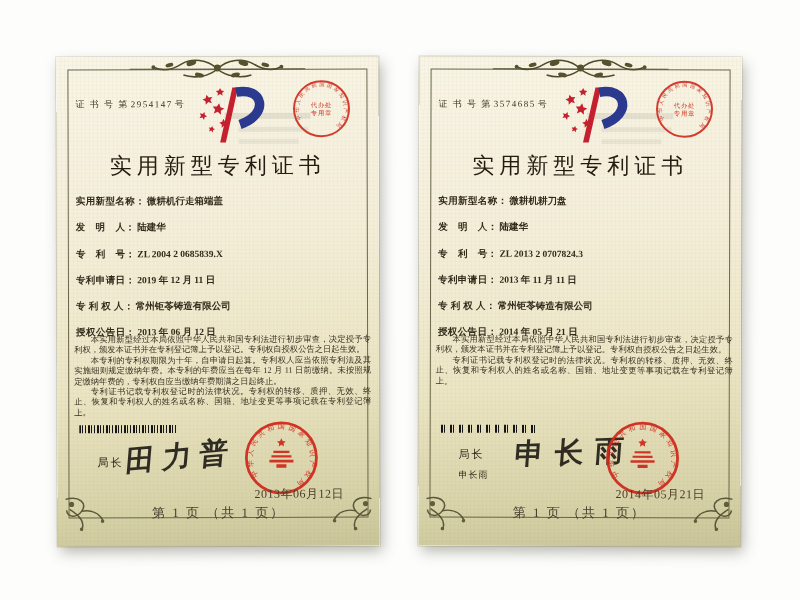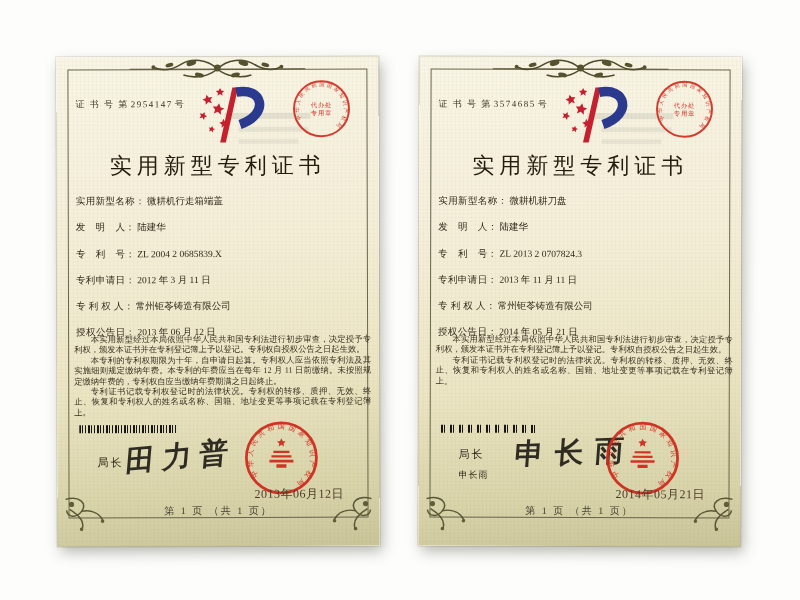--- a/index.html
+++ b/index.html
@@ -30,39 +30,39 @@
   .cert-no span{margin-right:2px;}
   .ghost{position:absolute;left:168px;top:52px;width:120px;height:40px;pointer-events:none;filter:blur(.6px);
     background:
       linear-gradient(rgba(150,148,140,.20),rgba(150,148,140,.20)) 0 4px/86px 6px no-repeat,
       linear-gradient(rgba(150,148,140,.16),rgba(150,148,140,.16)) 14px 18px/70px 5px no-repeat,
       linear-gradient(rgba(150,148,140,.14),rgba(150,148,140,.14)) 14px 30px/60px 5px no-repeat;}
   .logo{position:absolute;left:138px;top:26px;width:72px;height:64px;}
   .corner-seal{position:absolute;left:235px;top:22px;width:60px;height:60px;opacity:.9;}
   .title{position:absolute;top:94px;left:0;right:0;text-align:center;
     font-size:22px;font-weight:400;letter-spacing:5px;color:#241c10;}
-  .fields{position:absolute;left:19px;top:138px;right:18px;}
+  .fields{position:absolute;left:19px;top:138px;right:18px;font-weight:bold;}
   .row{height:26.3px;font-size:9.5px;color:#332a1b;white-space:nowrap;}
   .lab{letter-spacing:.4px;}
   .val{margin-left:2px;}
   .body{position:absolute;left:17px;right:8px;top:278px;font-size:8.3px;line-height:10.4px;
     text-align:justify;color:#3a3122;}
   .body p{margin:0;text-indent:2em;}
   .barcode{position:absolute;left:22px;top:368px;width:97px;height:8px;
     background:repeating-linear-gradient(90deg,#161616 0 2px,transparent 2px 3px,#161616 3px 4px,transparent 4px 6px,#161616 6px 6.5px,transparent 6.5px 9px);}
   .director{position:absolute;left:38px;top:382px;width:210px;height:52px;}
   .dir-label{position:absolute;left:2px;top:16px;font-size:11px;letter-spacing:2px;color:#2e2718;}
   .dir-name{position:absolute;left:2px;top:30px;font-size:9px;letter-spacing:1px;color:#2e2718;}
   .signature{position:absolute;left:30px;top:-2px;display:inline-block;font-size:29px;font-weight:700;
     color:#17140f;letter-spacing:8px;transform:rotate(-5deg) skewX(-10deg);opacity:.88;white-space:nowrap;}
   #cert1 .dir-label{top:8px;}
   #cert1 .signature{left:58px;top:-6px;letter-spacing:11px;transform:rotate(-2deg) skewX(-6deg);}
   .emblem-seal{position:absolute;left:186px;top:363px;width:76px;height:76px;opacity:.94;z-index:2;}
   .seal-date{position:absolute;left:197px;top:429px;font-size:12px;letter-spacing:.5px;color:#4c3a27;z-index:3;white-space:nowrap;}
-  .footer{position:absolute;left:0;right:0;top:447px;text-align:center;font-size:10px;letter-spacing:2px;color:#46402f;}
+  .footer{position:absolute;left:0;right:0;top:447px;text-align:center;font-size:13px;letter-spacing:2px;color:#46402f;}
   svg text{font-family:"Liberation Serif","DejaVu Serif",serif;}
   .ringS{font-size:5.2px;letter-spacing:2.1px;fill:#cf2a1d;}
   .ringB{font-size:7px;letter-spacing:3.2px;fill:#cf2a1d;}
   .sealC{font-size:6.4px;fill:#cf2a1d;letter-spacing:.8px;}
 </style>
 </head>
 <body>
 
 <svg width="0" height="0" style="position:absolute" aria-hidden="true">
   <defs>
@@ -124,21 +124,21 @@
     <text x="30" y="28.5" text-anchor="middle" class="sealC">代办处</text>
     <text x="30" y="36.5" text-anchor="middle" class="sealC">专用章</text>
   </svg>
 
   <div class="title">实用新型专利证书</div>
 
   <div class="fields">
     <div class="row"><span class="lab">实用新型名称：</span><span class="val">微耕机行走箱端盖</span></div>
     <div class="row"><span class="lab">发　明　人：</span><span class="val">陆建华</span></div>
     <div class="row"><span class="lab">专　利　号：</span><span class="val">ZL 2004 2 0685839.X</span></div>
-    <div class="row"><span class="lab">专利申请日：</span><span class="val">2012 年 3 月 11 日</span></div>
+    <div class="row"><span class="lab">专利申请日：</span><span class="val">2019 年 12 月 11 日</span></div>
     <div class="row"><span class="lab">专 利 权 人：</span><span class="val">常州钜苓铸造有限公司</span></div>
     <div class="row"><span class="lab">授权公告日：</span><span class="val">2013 年 06 月 12 日</span></div>
   </div>
 
   <div class="body">
     <p>本实用新型经过本局依照中华人民共和国专利法进行初步审查，决定授予专利权，颁发本证书并在专利登记簿上予以登记。专利权自授权公告之日起生效。</p>
     <p>本专利的专利权期限为十年，自申请日起算。专利权人应当依照专利法及其实施细则规定缴纳年费。本专利的年费应当在每年 12 月 11 日前缴纳。未按照规定缴纳年费的，专利权自应当缴纳年费期满之日起终止。</p>
     <p>专利证书记载专利权登记时的法律状况。专利权的转移、质押、无效、终止、恢复和专利权人的姓名或名称、国籍、地址变更等事项记载在专利登记簿上。</p>
   </div>
 

